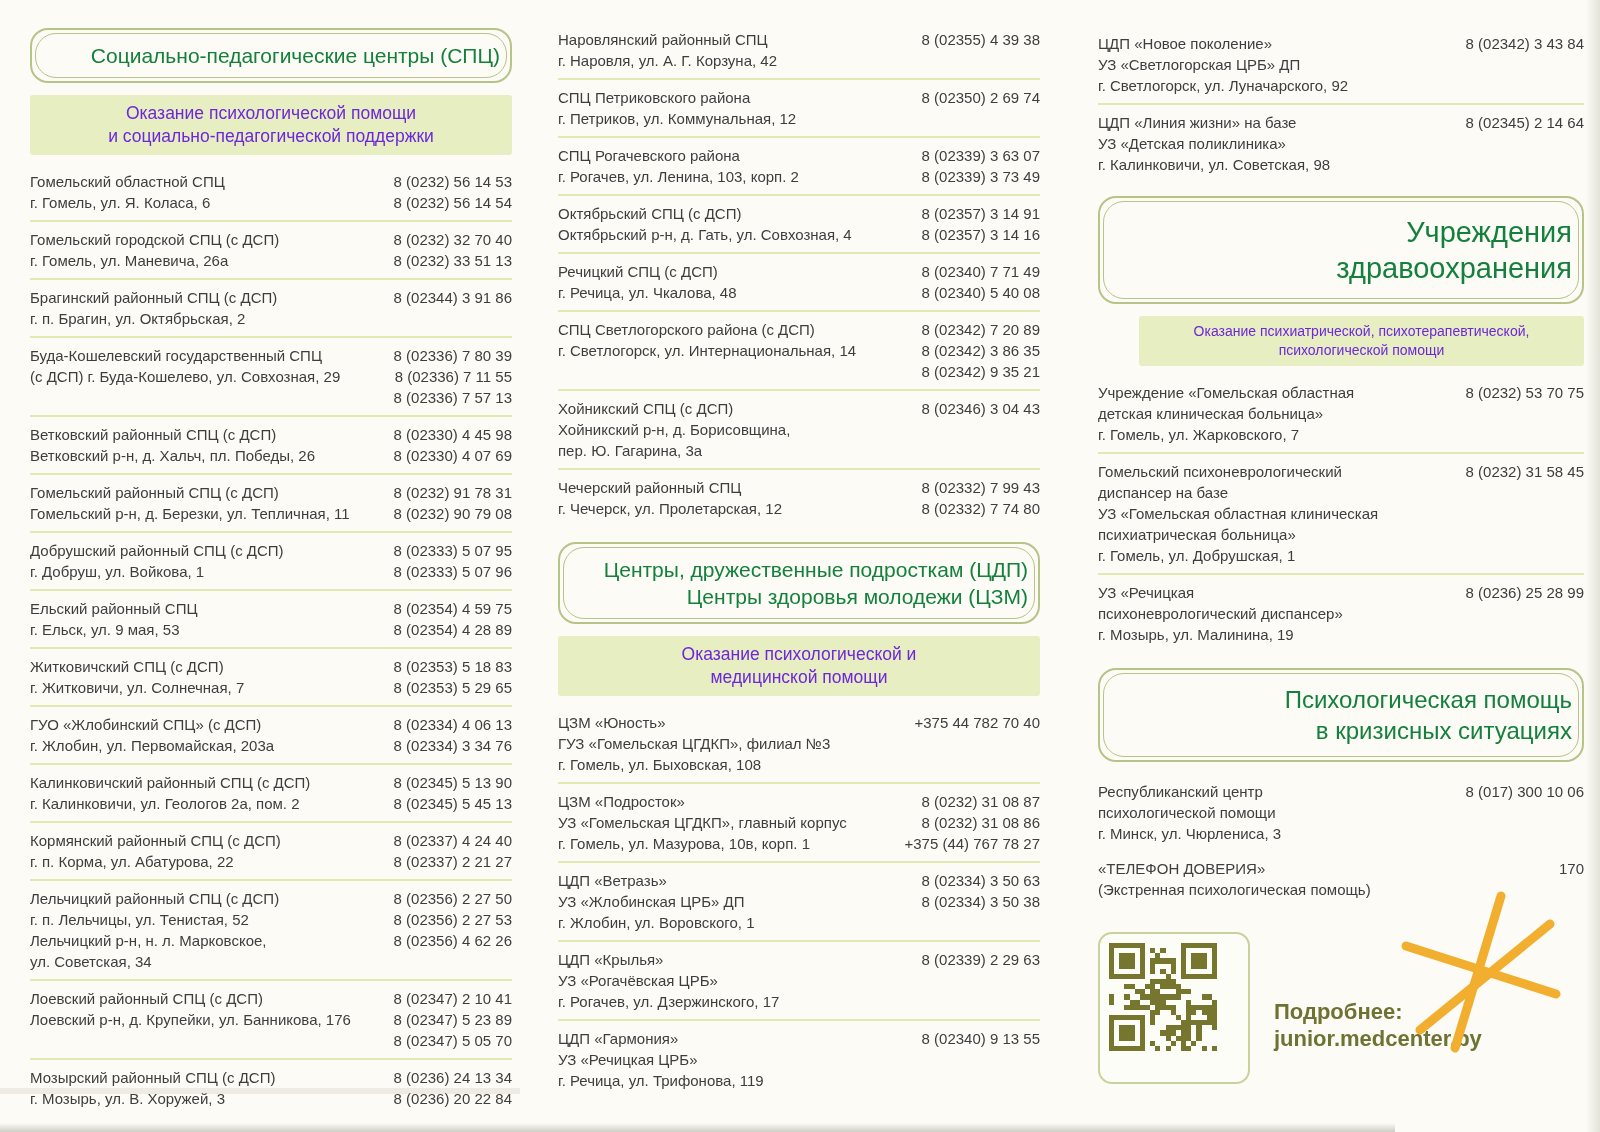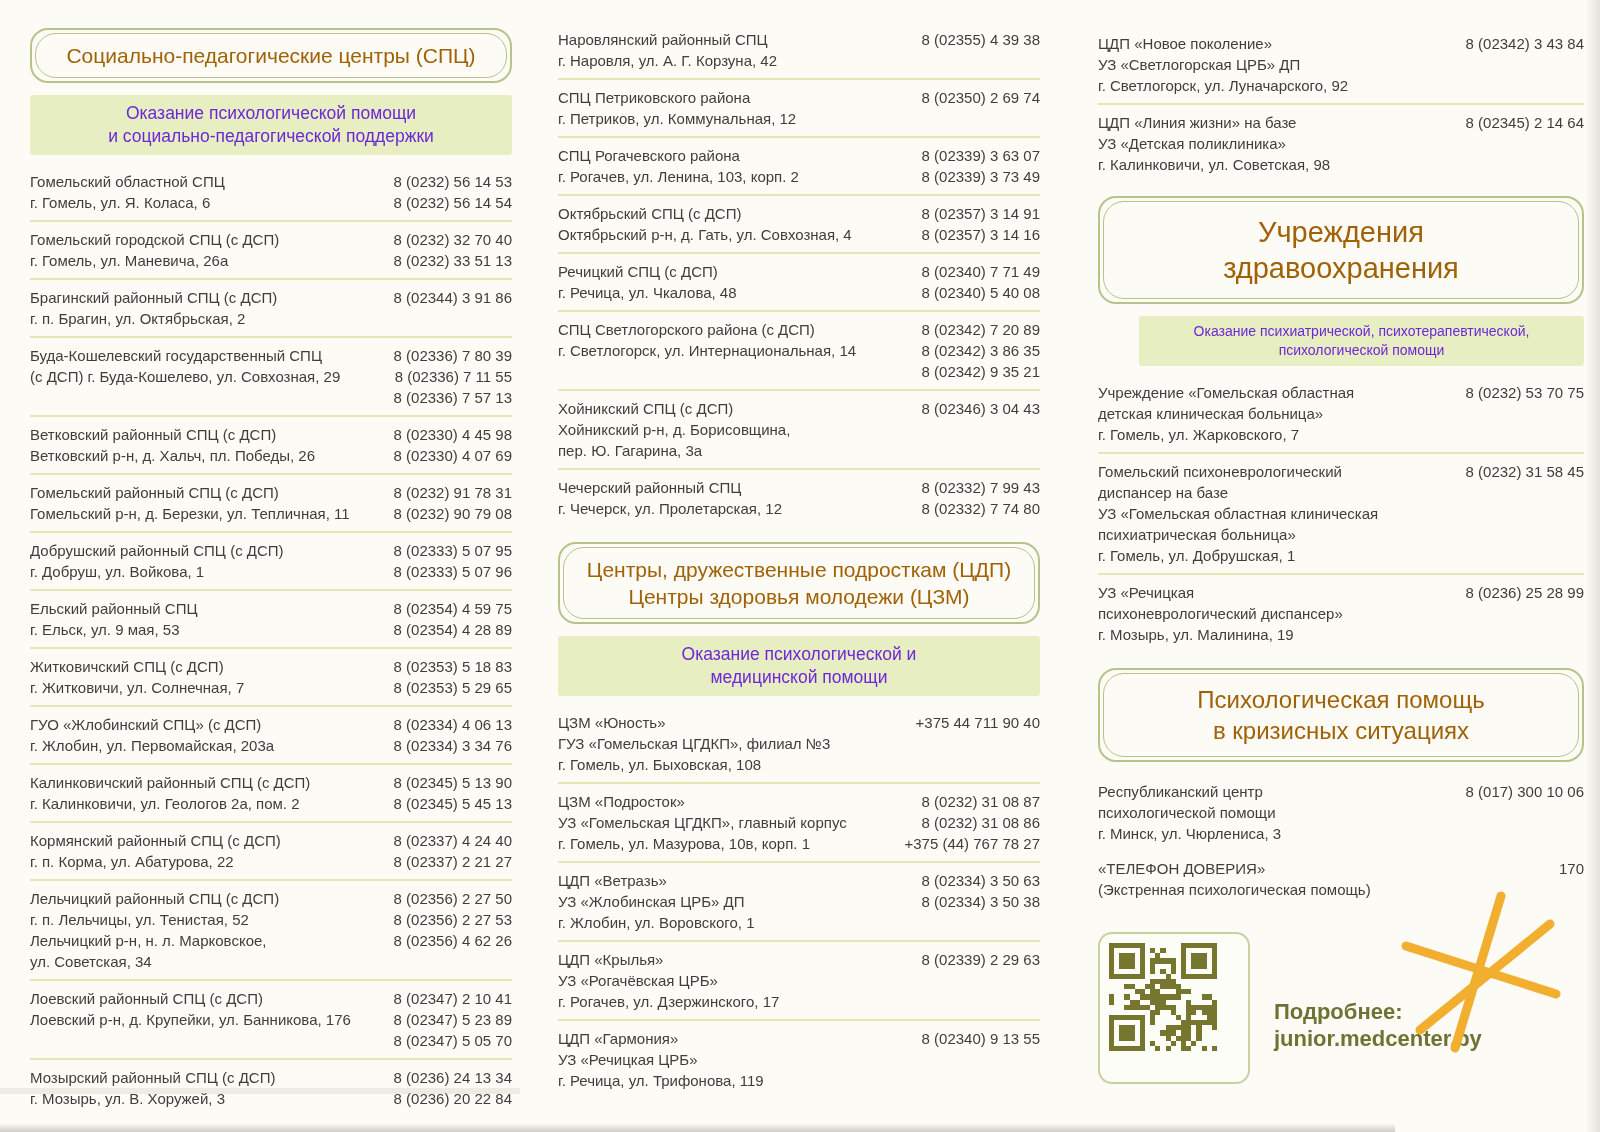--- a/index.html
+++ b/index.html
@@ -10,21 +10,21 @@
     color:#3e3e3e;
   }
   .col{position:absolute;}
   #col-0{left:30px;top:28px;width:482px;}
   #col-1{left:558px;top:22px;width:482px;}
   #col-2{left:1098px;top:26px;width:486px;}
   .col > :first-child{margin-top:0;}
 
   
   .box-title{border:2px solid #b7c489;border-radius:18px;padding:3px;margin:16px 0 12px;background:transparent;}
-  .box-title-inner{border:1px solid #b7c489;border-radius:21px;text-align:center;color:#a16207;padding:8px 6px;}
+  .box-title-inner{border:1px solid #b7c489;border-radius:21px;text-align:right;color:#15803d;padding:8px 6px;}
   .box-title.md .bt-line{font-size:21px;line-height:27px;}
   .box-title.lg{margin-top:14px;}
   .box-title.lg .box-title-inner{padding:12px 6px;}
   .box-title.lg .bt-line{font-size:29px;line-height:36px;}
   .box-title.ml .box-title-inner{padding:10px 6px;}
   .box-title.ml .bt-line{font-size:24px;line-height:31px;}
 
   
   .highlight{background:#e7eec2;border-radius:3px;text-align:center;color:#6d28d9;padding:7px 4px;margin:0 0 9px;}
   .highlight.md .hl-line{font-size:17.5px;line-height:23px;}
@@ -318,21 +318,21 @@
       <div class="hl-line">медицинской помощи</div>
     </div>
     <div class="entries">
       <div class="entry">
         <div class="entry-name">
           <div class="nm-line">ЦЗМ «Юность»</div>
           <div class="nm-line">ГУЗ «Гомельская ЦГДКП», филиал №3</div>
           <div class="nm-line">г. Гомель, ул. Быховская, 108</div>
         </div>
         <div class="entry-phones">
-          <div class="ph-line">+375 44 711 90 40</div>
+          <div class="ph-line">+375 44 782 70 40</div>
         </div>
       </div>
       <div class="entry">
         <div class="entry-name">
           <div class="nm-line">ЦЗМ «Подросток»</div>
           <div class="nm-line">УЗ «Гомельская ЦГДКП», главный корпус</div>
           <div class="nm-line">г. Гомель, ул. Мазурова, 10в, корп. 1</div>
         </div>
         <div class="entry-phones">
           <div class="ph-line">8 (0232) 31 08 87</div>

